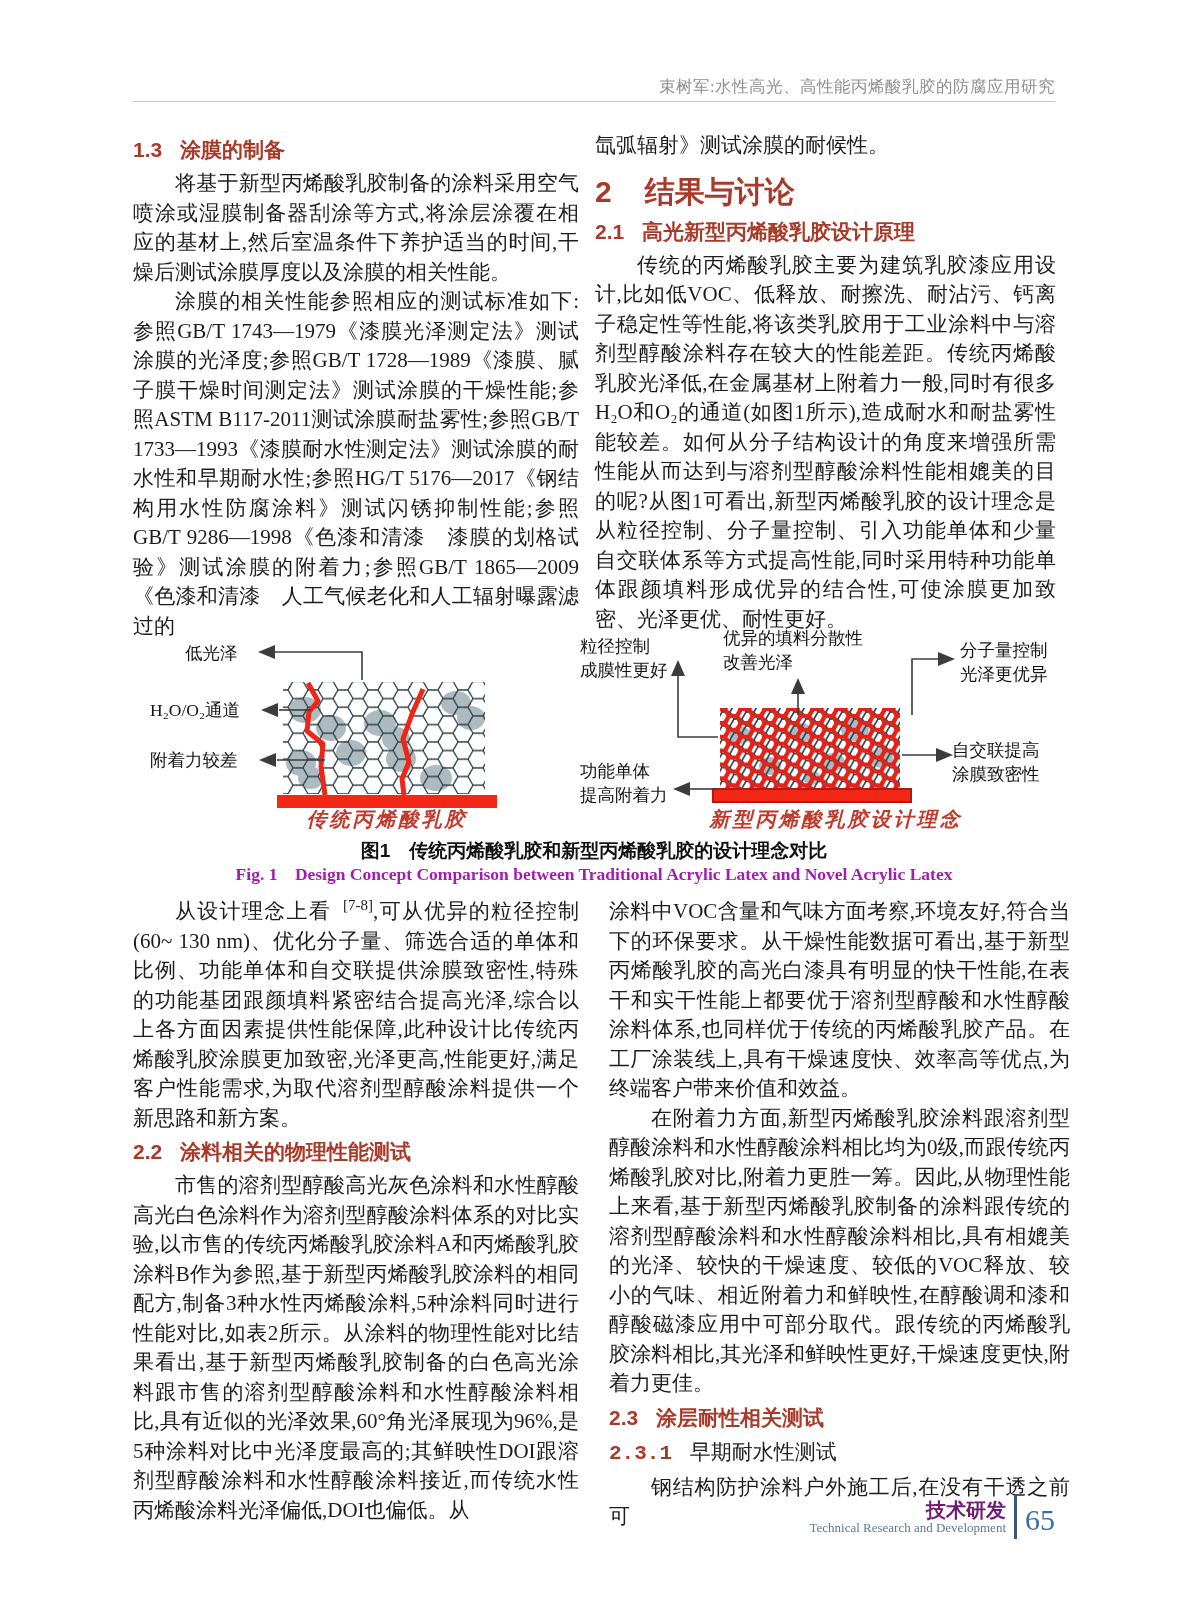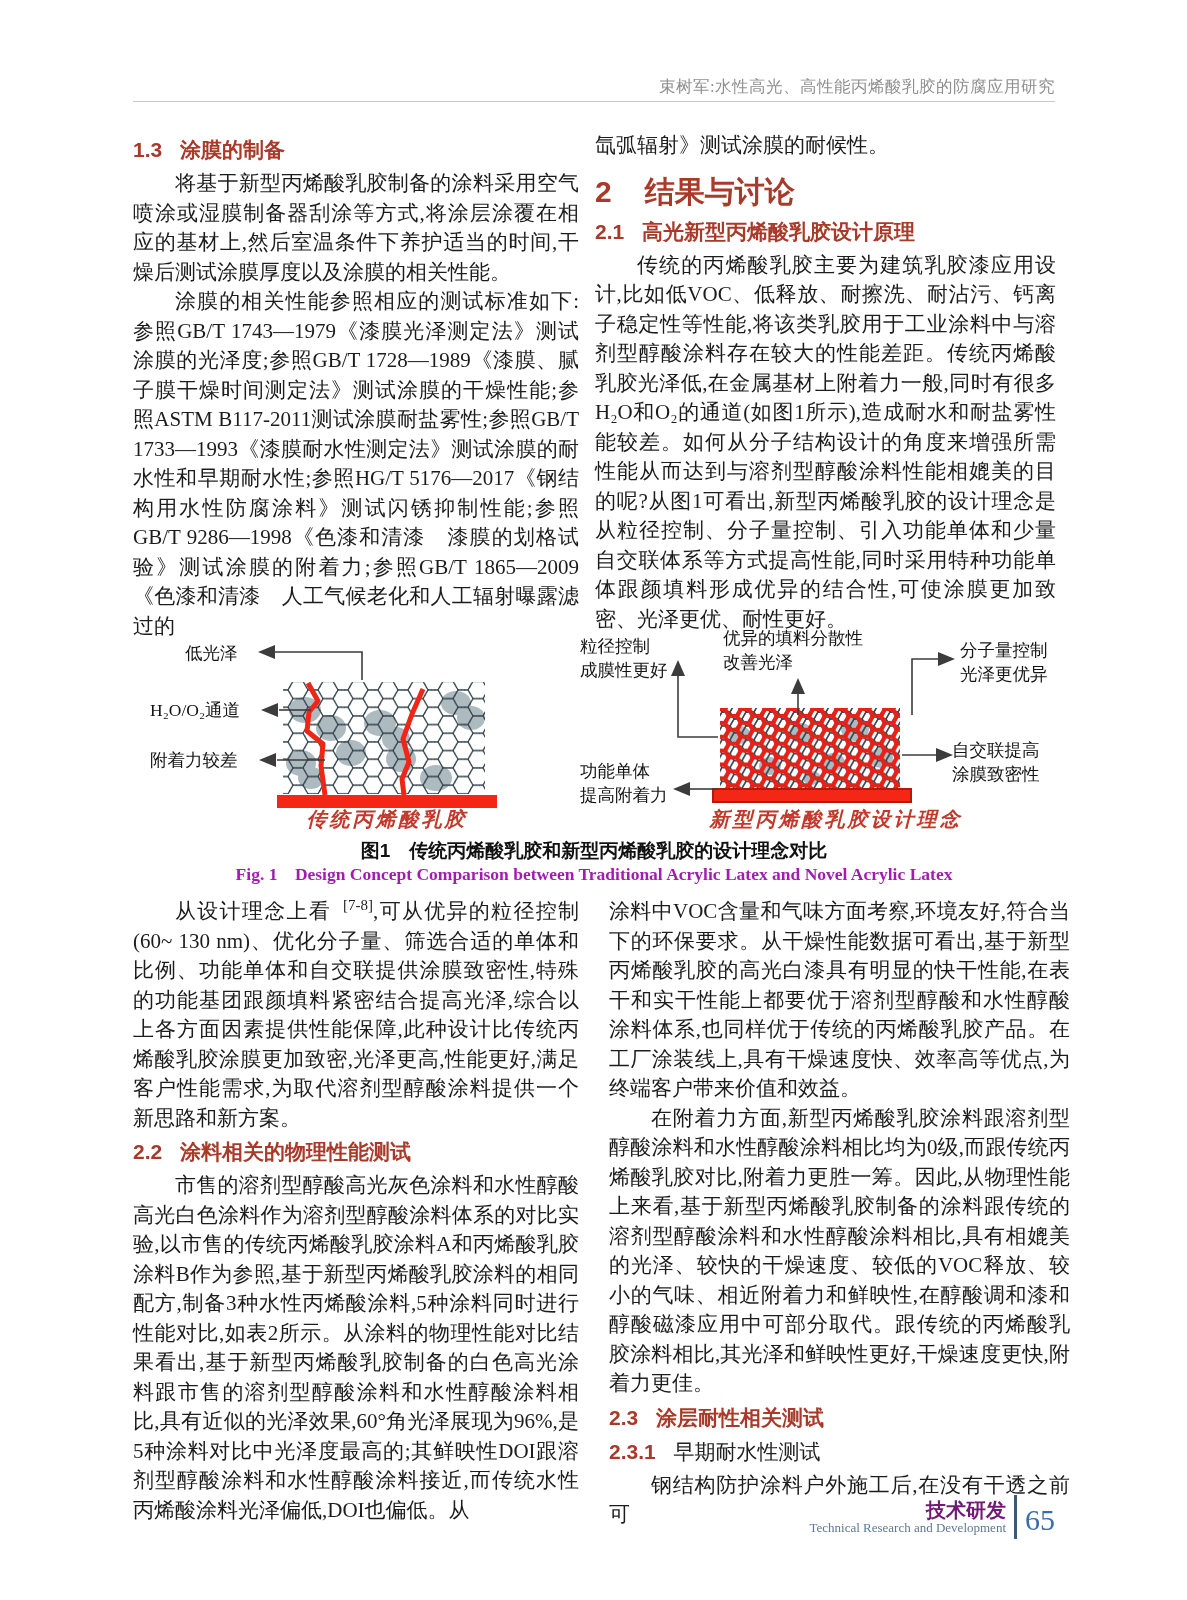--- a/index.html
+++ b/index.html
@@ -16,21 +16,21 @@
   p.body{font-size:21px;line-height:29.5px;color:#1c1c1c;text-align:justify;margin:0;}
   p.ind{text-indent:2em;}
   sup.ref{font-size:15px;line-height:0;margin-left:12px;}
   .h-sec{font-family:"Liberation Sans","DejaVu Sans",sans-serif;font-weight:bold;
         font-size:21px;line-height:30px;color:#a93a2a;margin:4px 0 4px;}
   .h-sec .num{margin-right:.85em;}
   .h-big{font-family:"Liberation Sans","DejaVu Sans",sans-serif;font-weight:bold;
         font-size:30px;line-height:38px;color:#a93a2a;margin:12px 0 6px;}
   .h-big .num{margin-right:1.1em;}
   .h-sub{font-size:21px;line-height:30px;margin:4px 0 4px;color:#222;}
-  .h-sub .num{font-family:Liberation Sans, sans-serif;font-weight:bold;
+  .h-sub .num{font-family:Liberation Mono, monospace;font-weight:bold;
         color:#a93a2a;margin-right:.85em;}
   .figure-wrap{position:absolute;left:133px;top:612px;width:922px;height:225px;}
   .fig-label{font-size:17.5px;fill:#141414;font-family:"Liberation Serif","DejaVu Serif",serif;}
   .fig-red{font-size:20px;font-weight:bold;font-style:italic;fill:#c2392b;letter-spacing:3px;
         font-family:"Liberation Serif","DejaVu Serif",serif;}
   .fig-cap-cn{position:absolute;left:133px;top:838px;width:922px;text-align:center;
         font-family:"Liberation Sans","DejaVu Sans",sans-serif;font-weight:bold;
         font-size:19px;color:#111;}
   .fig-cap-en{position:absolute;left:133px;top:862px;width:922px;text-align:center;
         font-weight:bold;font-size:17.5px;color:#a21caf;}

